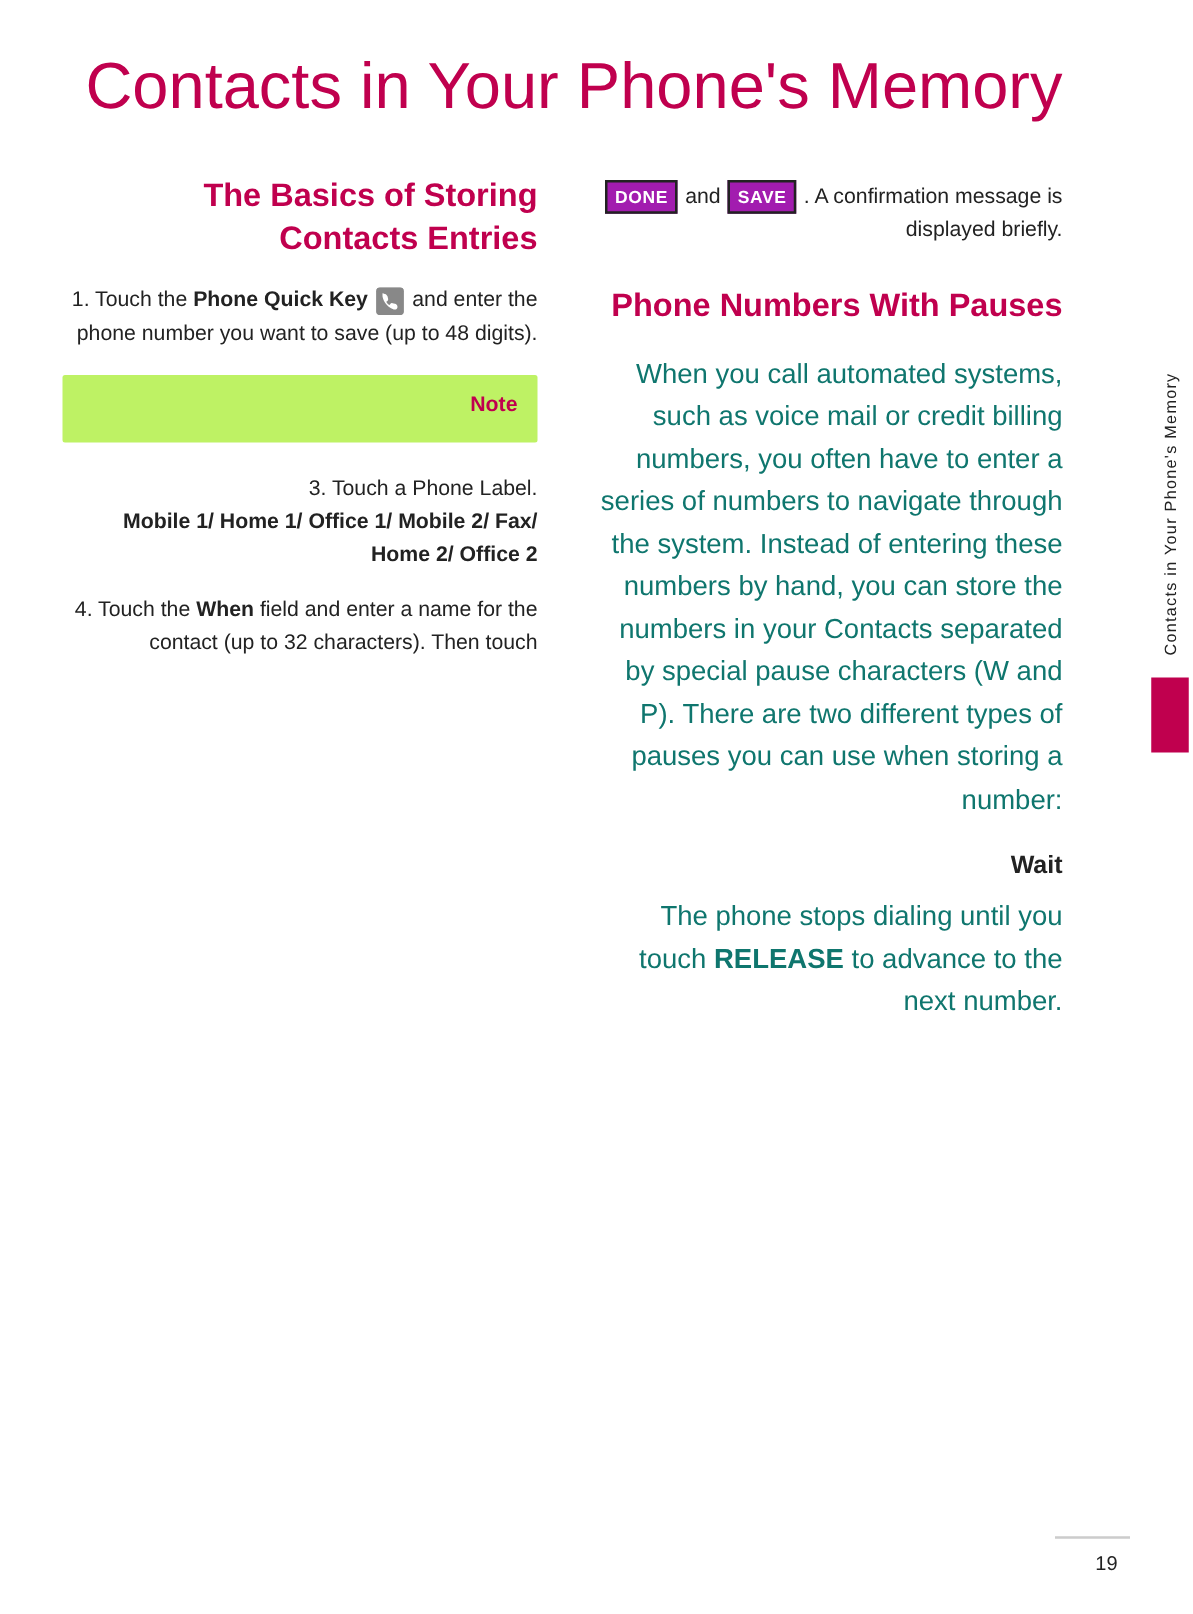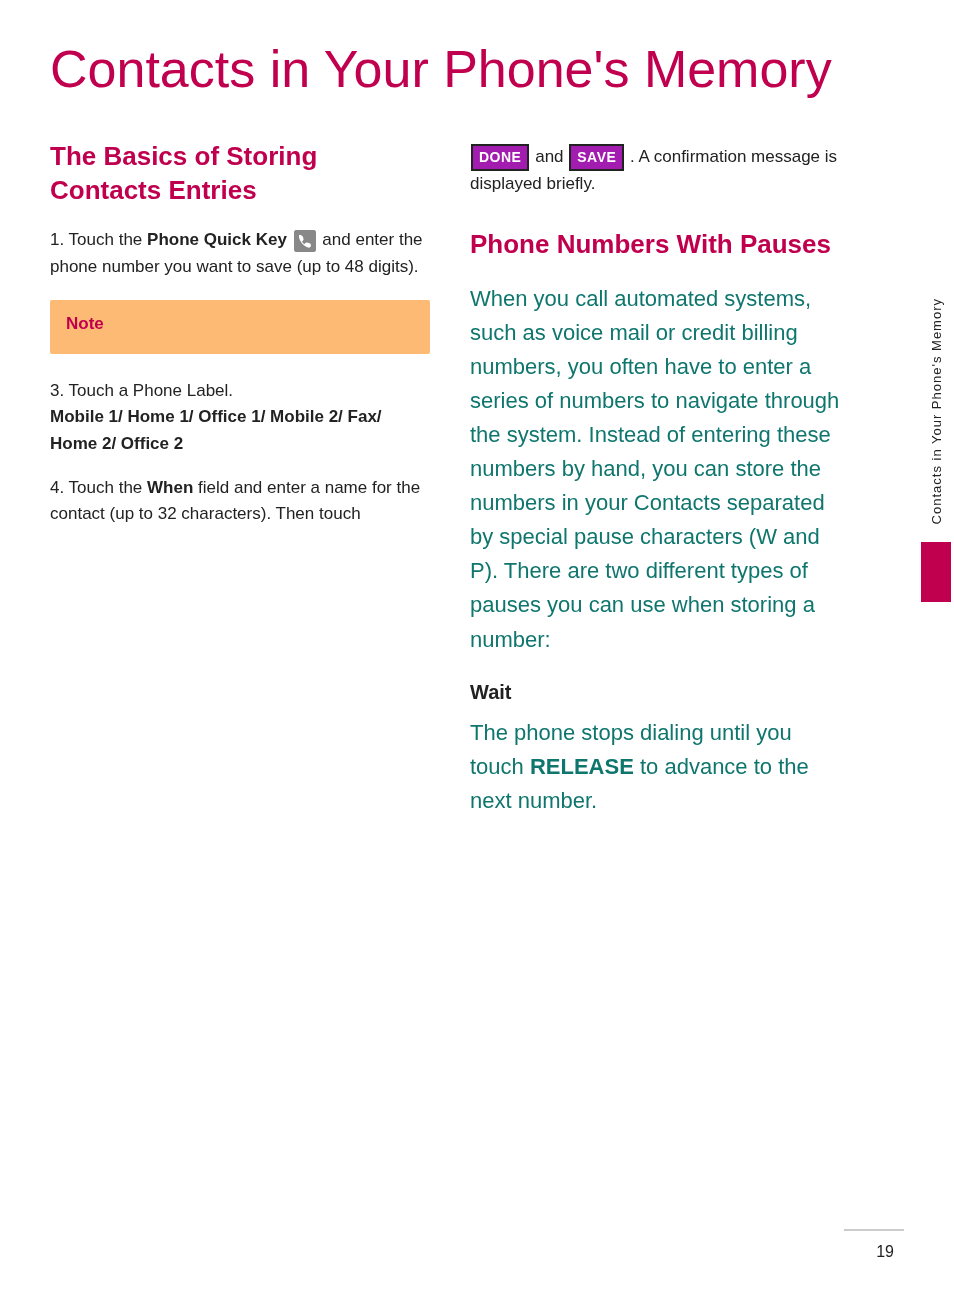--- a/index.html
+++ b/index.html
@@ -12,20 +12,21 @@
       color: #222222;
       position: relative;
       overflow-x: hidden;
     }
 
     .page-container {
       display: flex;
       width: 954px;
       min-height: 1291px;
       position: relative;
+      text-align: right;
     }
 
     .main-content {
       flex: 1;
       padding: 40px 50px 60px 50px;
       max-width: 900px;
     }
 
     
     .page-title {
@@ -95,21 +96,21 @@
       height: 22px;
       background: #888;
       border-radius: 3px;
       vertical-align: middle;
       margin: 0 2px;
       position: relative;
     }
 
     
     .note-box {
-      background: #fdba74;
+      background: #bef264;
       padding: 14px 16px;
       margin: 20px 0 24px 0;
       border-radius: 2px;
     }
 
     .note-box .note-label {
       font-size: 17px;
       font-weight: bold;
       color: #c0004e;
       margin-bottom: 6px;

